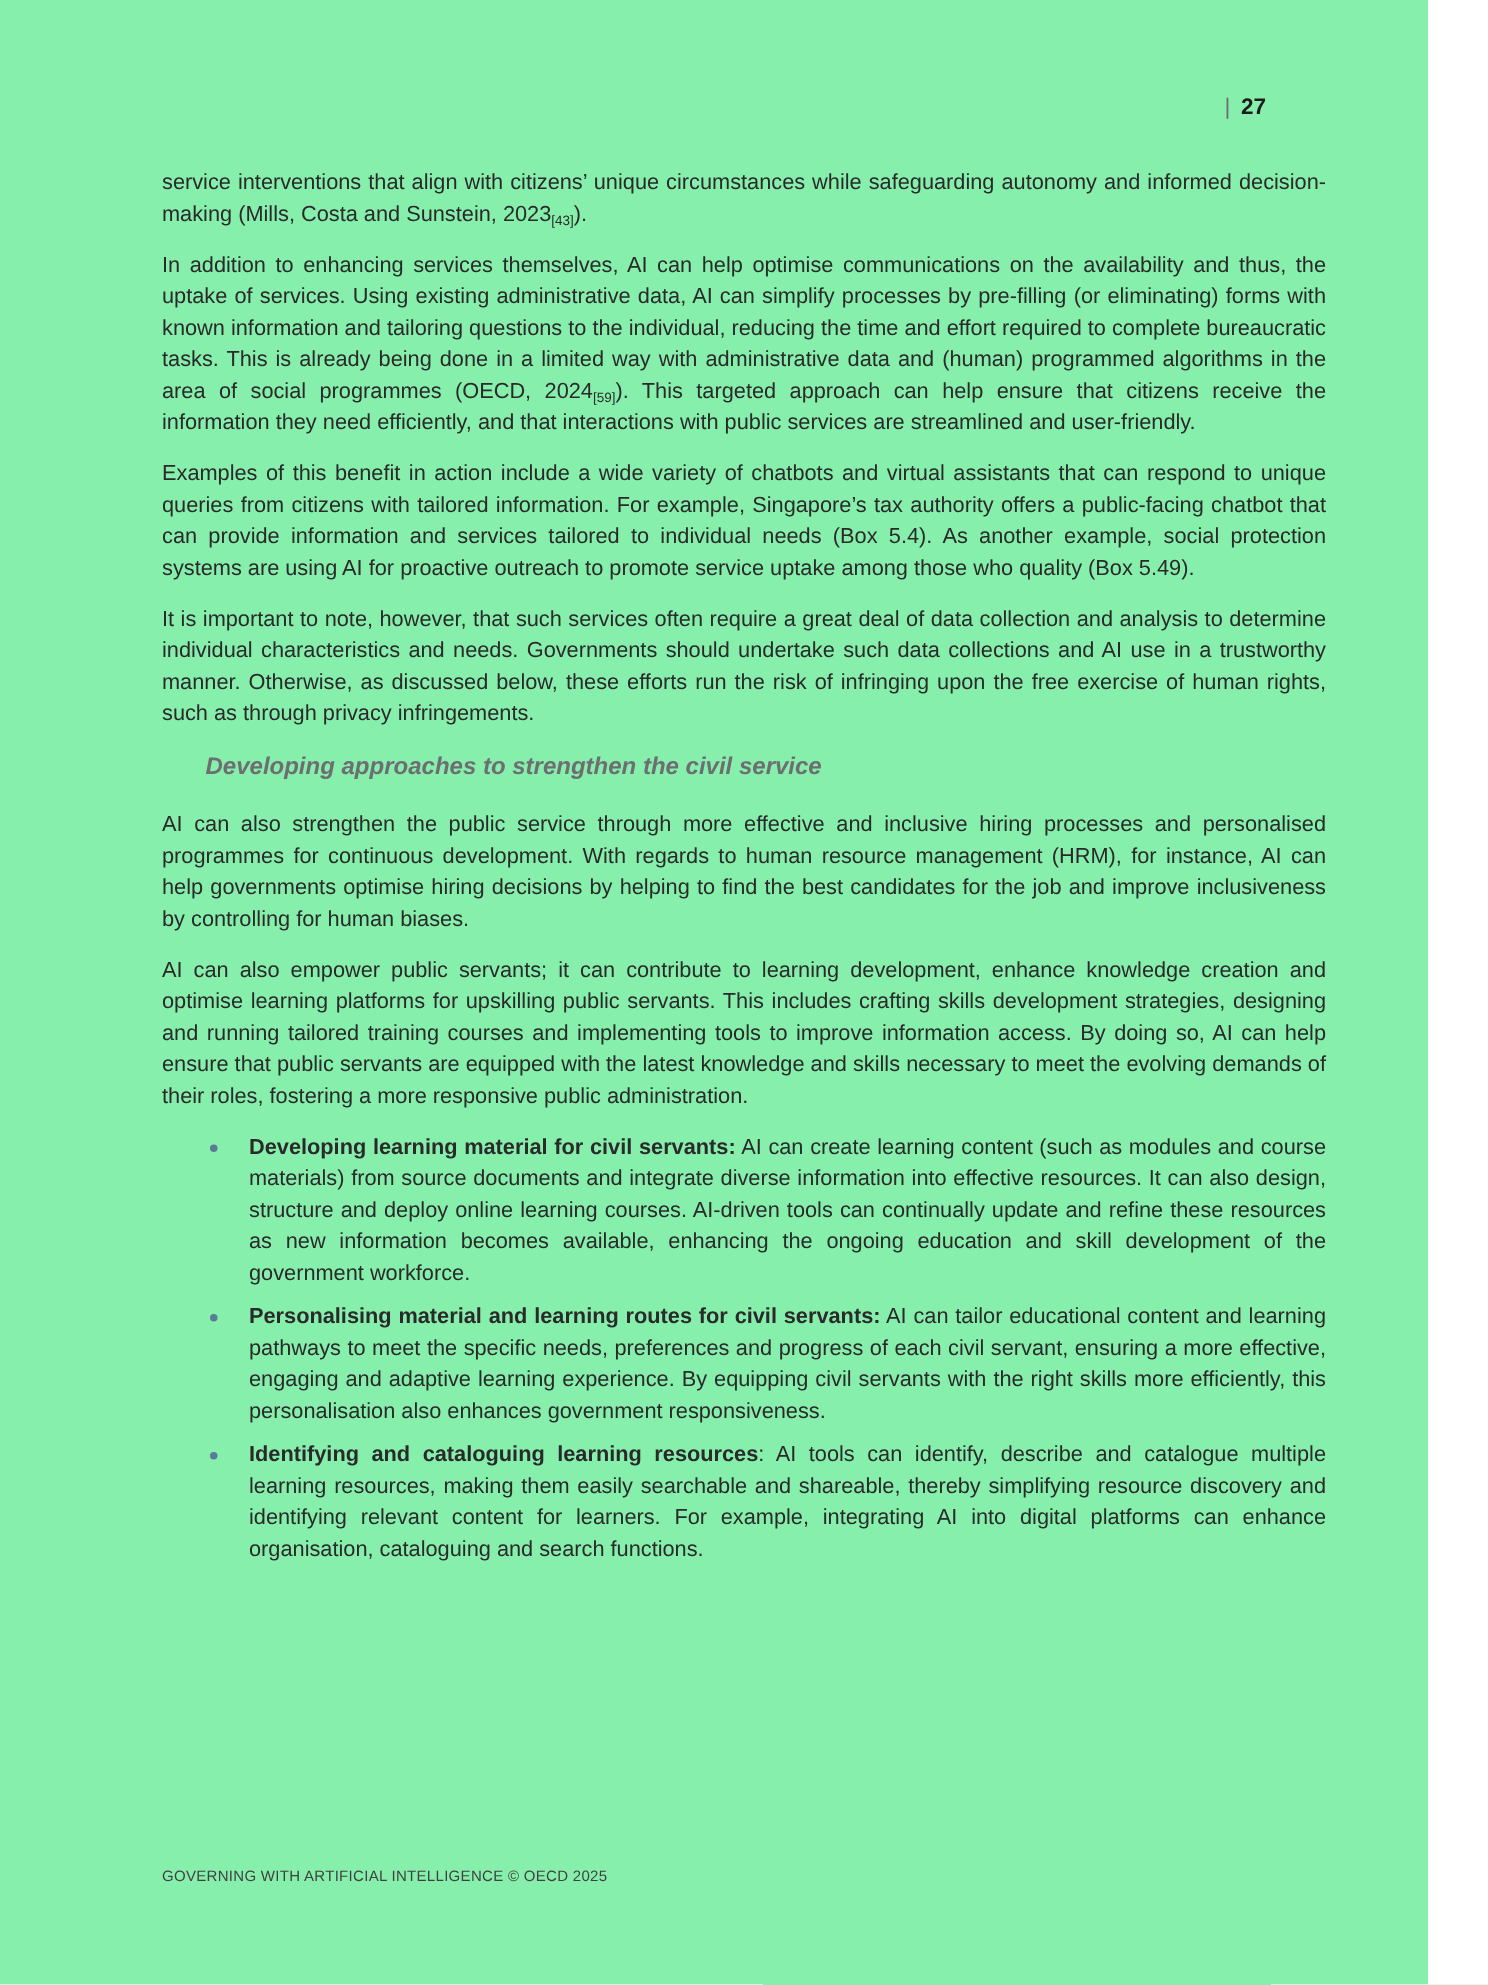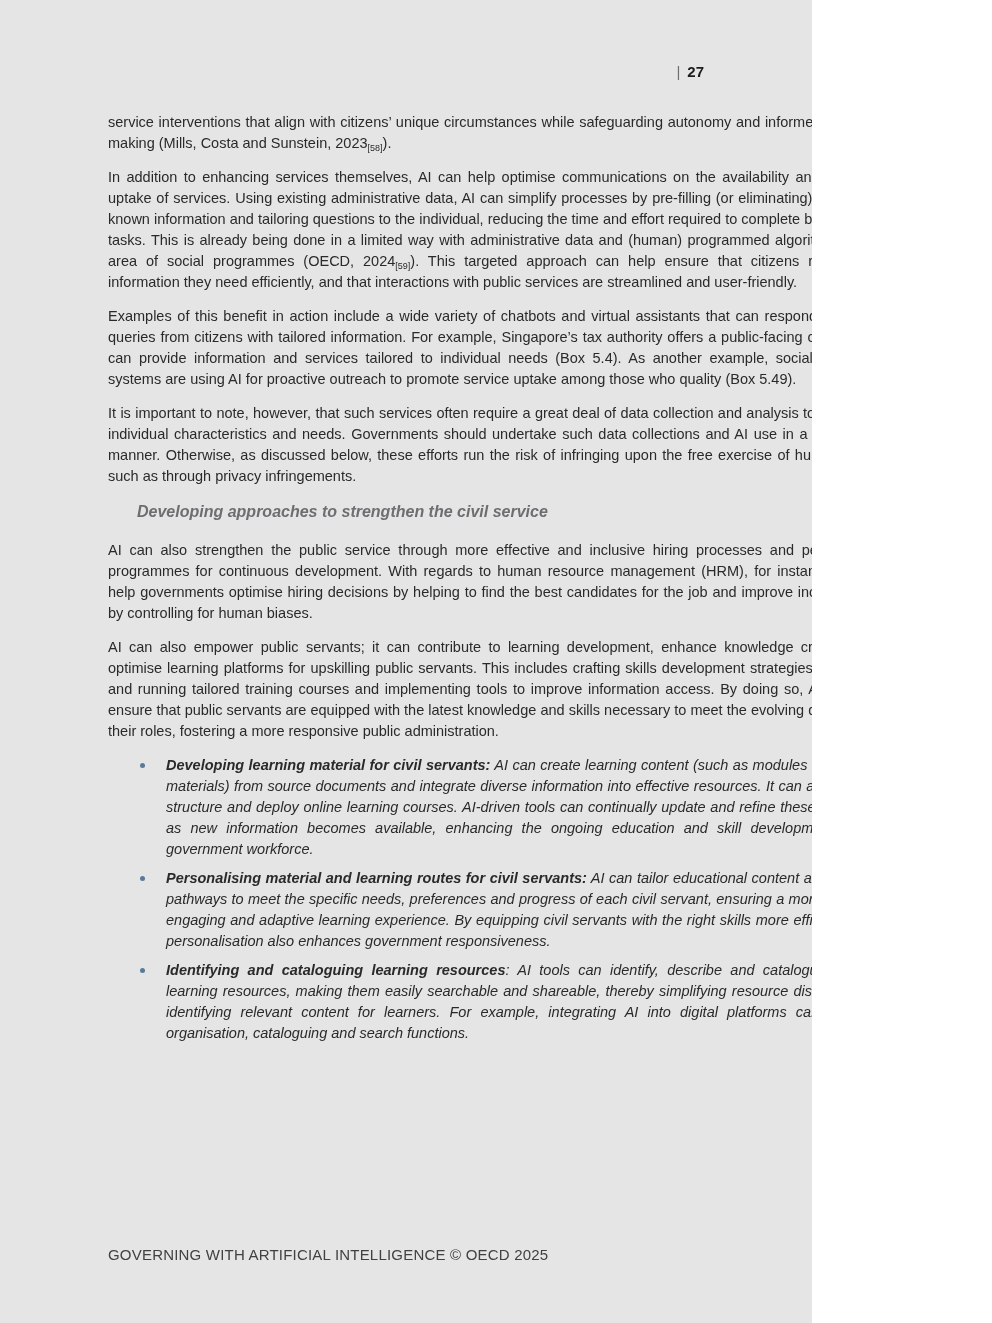--- a/index.html
+++ b/index.html
@@ -1,20 +1,20 @@
 <!DOCTYPE html>
 <html style="--body-text: #2a2a2a; --heading: #6d6e71; --bullet: #5a7a9a; --footer-text: #414141;"><head>
 <meta charset="utf-8">
 <style>
   html, body { margin: 0; padding: 0; background: #ffffff; }
   .page {
     position: relative;
-    width: 812px;
+    width: 952px;
     height: 1323px;
-    background: #e5e5e5;
+    background: #86efac;
     font-family: "Liberation Sans", sans-serif;
     color: var(--body-text, #2a2a2a);
     overflow: hidden;
   }
   .page-header {
     position: absolute;
     top: 62px;
     right: 108px;
     font-size: 15px;
     line-height: 20px;
@@ -53,52 +53,51 @@
     margin: 0;
     padding: 0;
   }
   .bullet {
     position: relative;
     padding-left: 58px;
     margin: 0 0 8px 0;
     font-size: 14.5px;
     line-height: 21px;
     text-align: justify;
-    font-style: italic;
   }
   .dot {
     position: absolute;
     left: 32px;
     top: 8px;
     width: 5px;
     height: 5px;
     border-radius: 50%;
     background: var(--bullet, #5a7a9a);
   }
   .b { font-weight: 700; }
   .page-footer {
     position: absolute;
     left: 108px;
     top: 1246px;
-    font-size: 15px;
+    font-size: 10px;
     letter-spacing: 0.2px;
     color: var(--footer-text, #414141);
   }
 </style>
 </head>
 <body>
 
 <div class="page">
 
   <header class="page-header">
     <span class="page-sep">|</span><span class="page-num">27</span>
   </header>
 
   <main class="content">
-    <p class="para"><span>service interventions that align with citizens’ unique circumstances while safeguarding autonomy and informed decision-making (Mills, Costa and Sunstein, 2023</span><sub>[58]</sub><span>).</span></p>
+    <p class="para"><span>service interventions that align with citizens’ unique circumstances while safeguarding autonomy and informed decision-making (Mills, Costa and Sunstein, 2023</span><sub>[43]</sub><span>).</span></p>
     <p class="para"><span>In addition to enhancing services themselves, AI can help optimise communications on the availability and thus, the uptake of services. Using existing administrative data, AI can simplify processes by pre-filling (or eliminating) forms with known information and tailoring questions to the individual, reducing the time and effort required to complete bureaucratic tasks. This is already being done in a limited way with administrative data and (human) programmed algorithms in the area of social programmes (OECD, 2024</span><sub>[59]</sub><span>). This targeted approach can help ensure that citizens receive the information they need efficiently, and that interactions with public services are streamlined and user-friendly.</span></p>
     <p class="para"><span>Examples of this benefit in action include a wide variety of chatbots and virtual assistants that can respond to unique queries from citizens with tailored information. For example, Singapore’s tax authority offers a public-facing chatbot that can provide information and services tailored to individual needs (Box 5.4). As another example, social protection systems are using AI for proactive outreach to promote service uptake among those who quality (Box 5.49).</span></p>
     <p class="para"><span>It is important to note, however, that such services often require a great deal of data collection and analysis to determine individual characteristics and needs. Governments should undertake such data collections and AI use in a trustworthy manner. Otherwise, as discussed below, these efforts run the risk of infringing upon the free exercise of human rights, such as through privacy infringements.</span></p>
 
     <h2 class="section-heading">Developing approaches to strengthen the civil service</h2>
 
     <p class="para"><span>AI can also strengthen the public service through more effective and inclusive hiring processes and personalised programmes for continuous development. With regards to human resource management (HRM), for instance, AI can help governments optimise hiring decisions by helping to find the best candidates for the job and improve inclusiveness by controlling for human biases.</span></p>
     <p class="para"><span>AI can also empower public servants; it can contribute to learning development, enhance knowledge creation and optimise learning platforms for upskilling public servants. This includes crafting skills development strategies, designing and running tailored training courses and implementing tools to improve information access. By doing so, AI can help ensure that public servants are equipped with the latest knowledge and skills necessary to meet the evolving demands of their roles, fostering a more responsive public administration.</span></p>
 
     <ul class="bullets">

